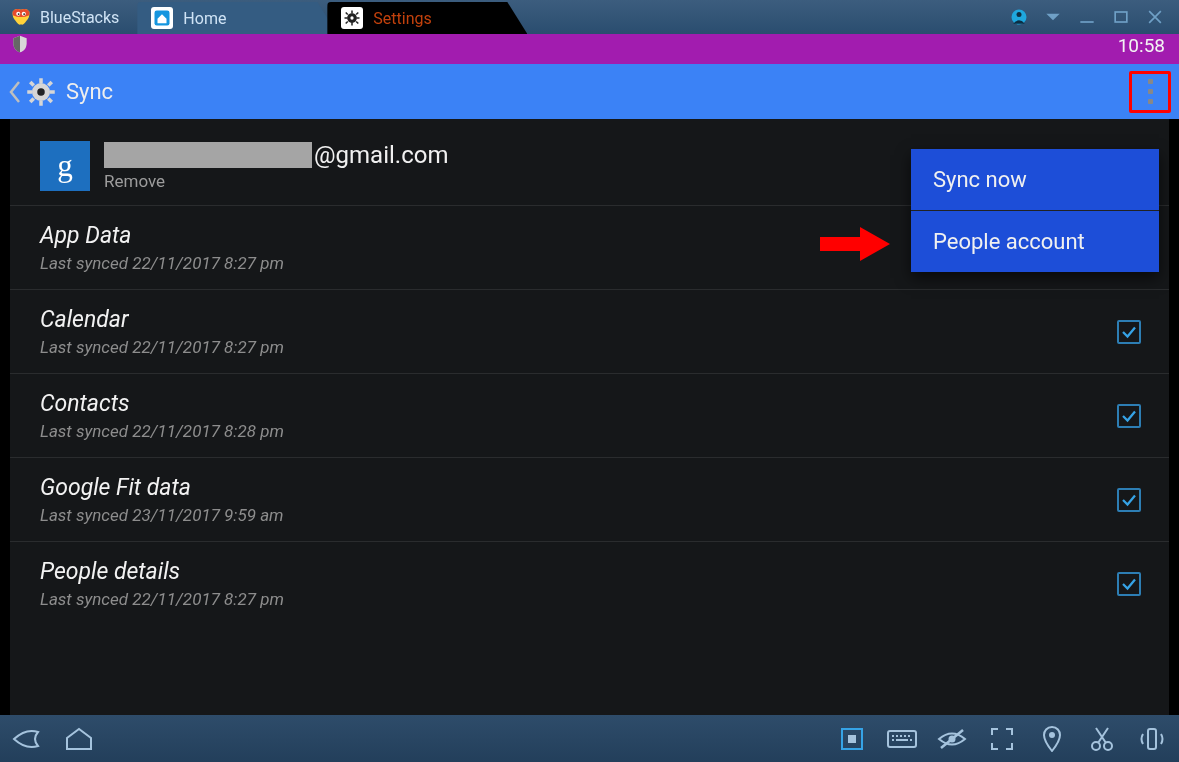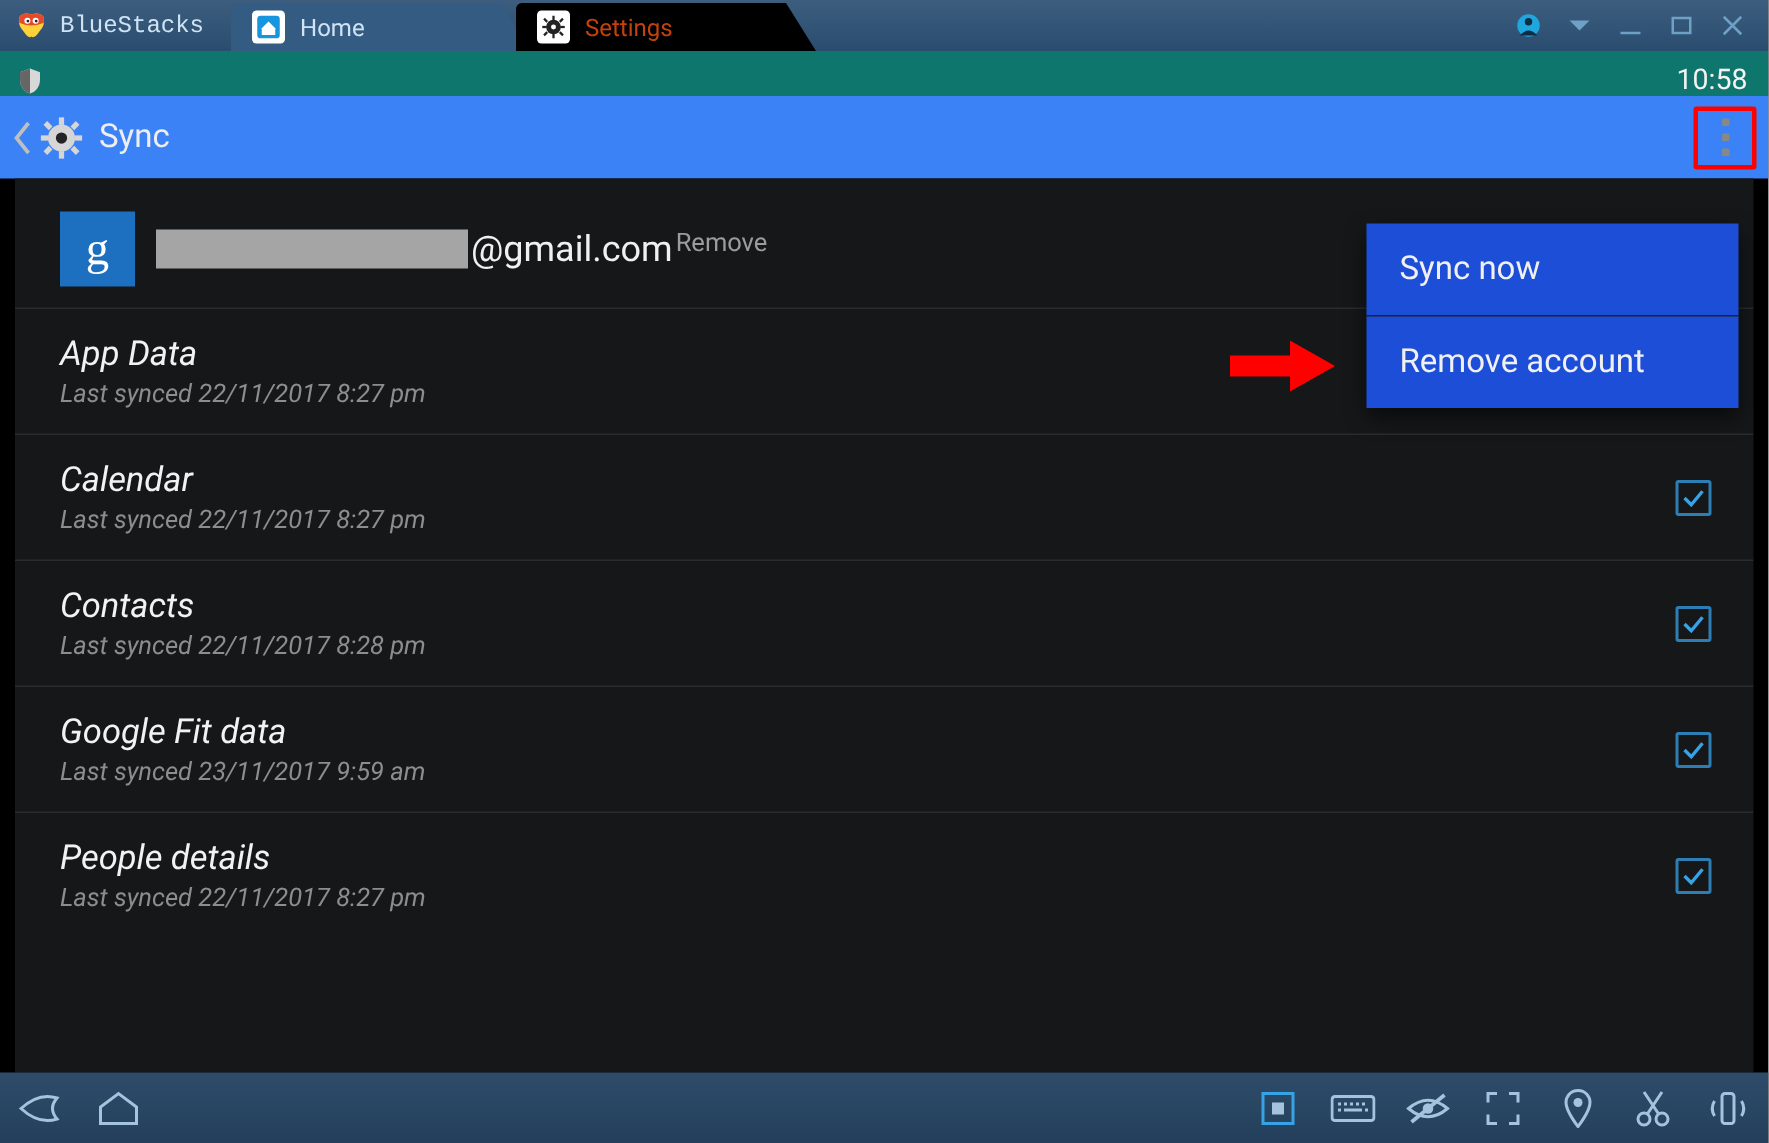--- a/index.html
+++ b/index.html
@@ -14,21 +14,20 @@
     align-items: stretch;
     position: relative;
   }
   .bs-brand {
     display: flex;
     align-items: center;
     padding: 0 18px 0 10px;
     gap: 8px;
     color: #cfe3f5;
     font-size: 16px;
-    font-family: Liberation Mono, monospace;
   }
   .bs-logo { width: 22px; height: 22px; }
   .tab {
     display: flex;
     align-items: center;
     gap: 10px;
     padding: 0 36px 0 14px;
     margin-top: 2px;
     background: #345c82;
     border-radius: 4px 4px 0 0;
@@ -51,23 +50,23 @@
     align-items: center;
     gap: 14px;
     padding-right: 14px;
     color: #88b3d5;
   }
   .titlebar-right .tbicon { width: 20px; height: 20px; display: inline-flex; align-items:center; justify-content:center; }
 
   
   .statusbar {
     height: 30px;
-    background: #0f766e;
-    display: flex;
-    align-items: flex-end;
+    background: #a21caf;
+    display: flex;
+    align-items: flex-start;
     color: #e5e5e5;
     font-size: 18px;
     padding: 0 10px;
   }
   .statusbar .s-right { margin-left: auto; font-size: 19px; color: #f3f3f3; padding-right: 4px; }
   .s-shield { width:20px;height:20px; }
 
   
   .actionbar {
     height: 55px;
@@ -105,21 +104,21 @@
     display: flex;
     align-items: center;
     gap: 14px;
     padding: 22px 20px 14px 30px;
   }
   .g-badge {
     width: 50px; height: 50px;
     background: #1d6fbf;
     display:flex; align-items:center; justify-content:center;
   }
-  .acc-info { display:flex; flex-direction:row; gap:2px; }
+  .acc-info { display:flex; flex-direction:column; gap:2px; }
   .acc-email { font-size: 24px; color:#f0f0f0; display:flex; align-items:center; gap:2px;}
   .redacted { width:208px; height:26px; background:#a5a5a5; display:inline-block; }
   .acc-provider { font-size: 17px; color:#9c9c9c; }
 
   .list { }
   .list-item {
     display:flex; align-items:center;
     padding: 16px 28px 16px 30px;
     border-top: 1px solid #2a2c2e;
   }
@@ -368,21 +367,21 @@
             <svg viewBox="0 0 24 24">
               <path d="M4 12 L10 18 L20 6" fill="none" stroke="#36a3e6" stroke-width="3"></path>
             </svg>
           </div>
       </div>
     </div>
   </div>
 
   <div class="popup">
     <div class="popup-item">Sync now</div>
-    <div class="popup-item">Remove account</div>
+    <div class="popup-item">People account</div>
   </div>
 
   <div class="arrow">
     <svg viewBox="0 0 70 34">
         <path d="M0 10 L40 10 L40 0 L70 17 L40 34 L40 24 L0 24 Z" fill="#ff0000"></path>
       </svg>
   </div>
 
   <div class="navbar">
     <div class="nav-left">

